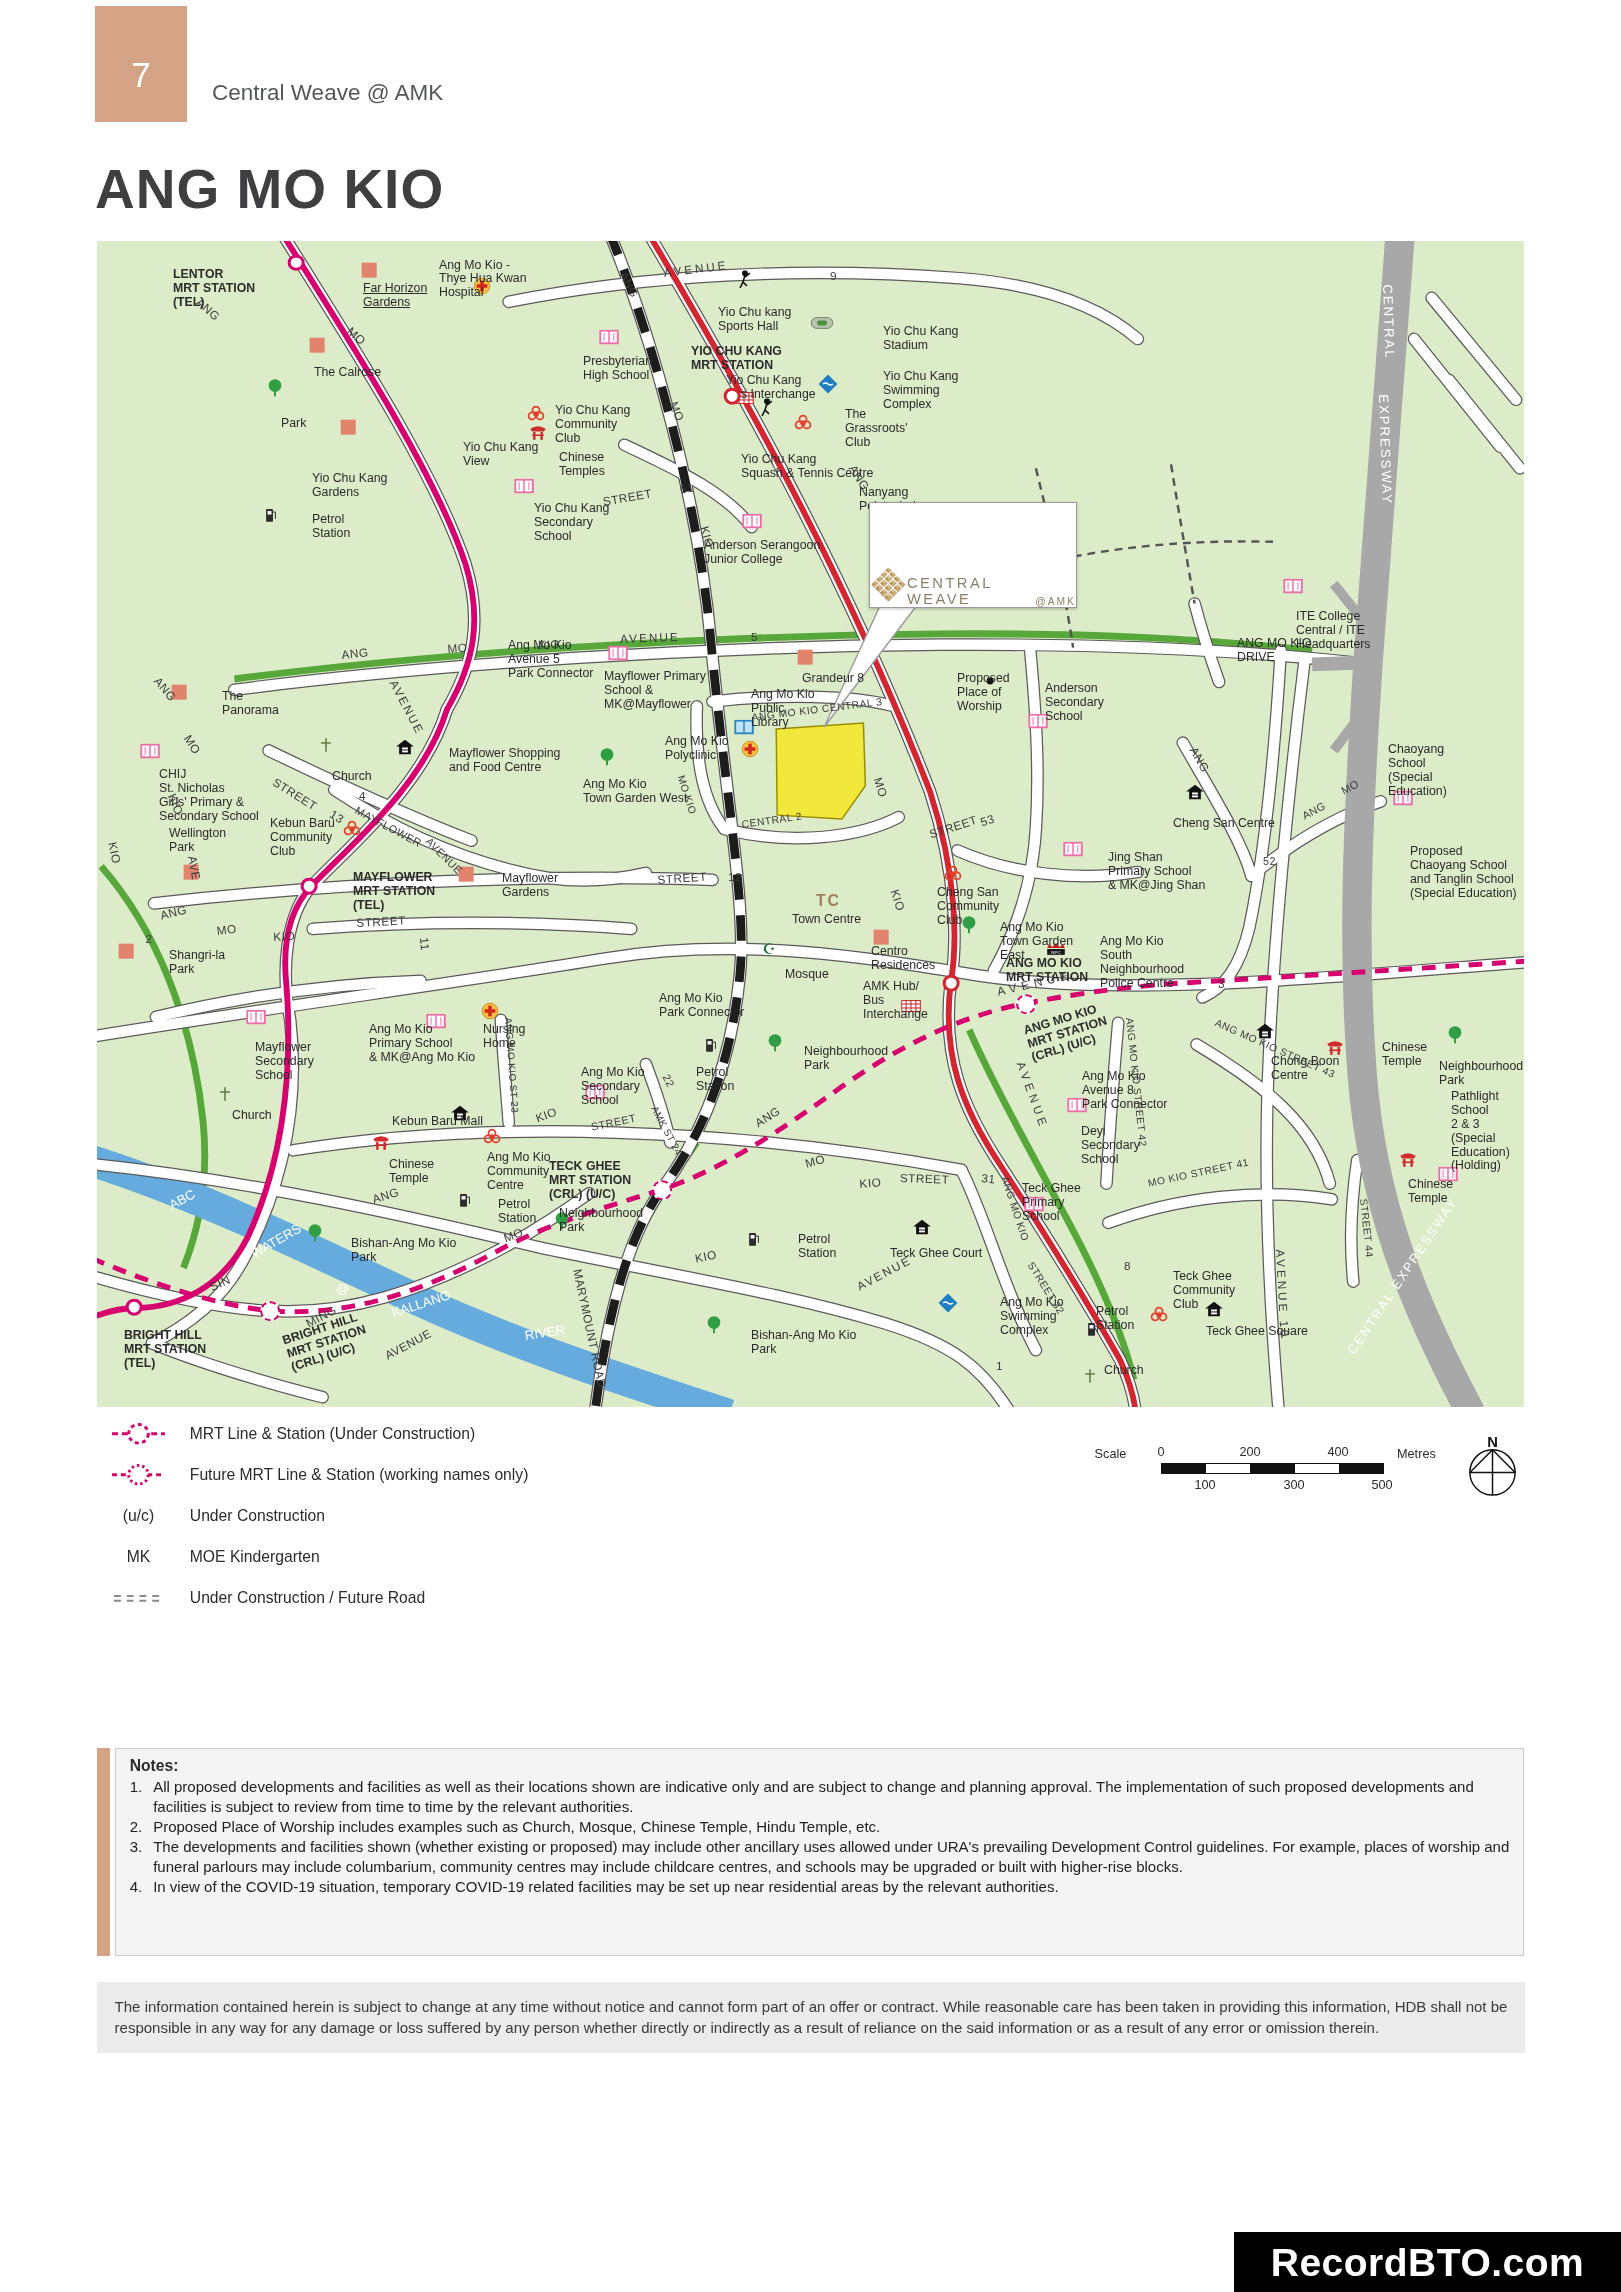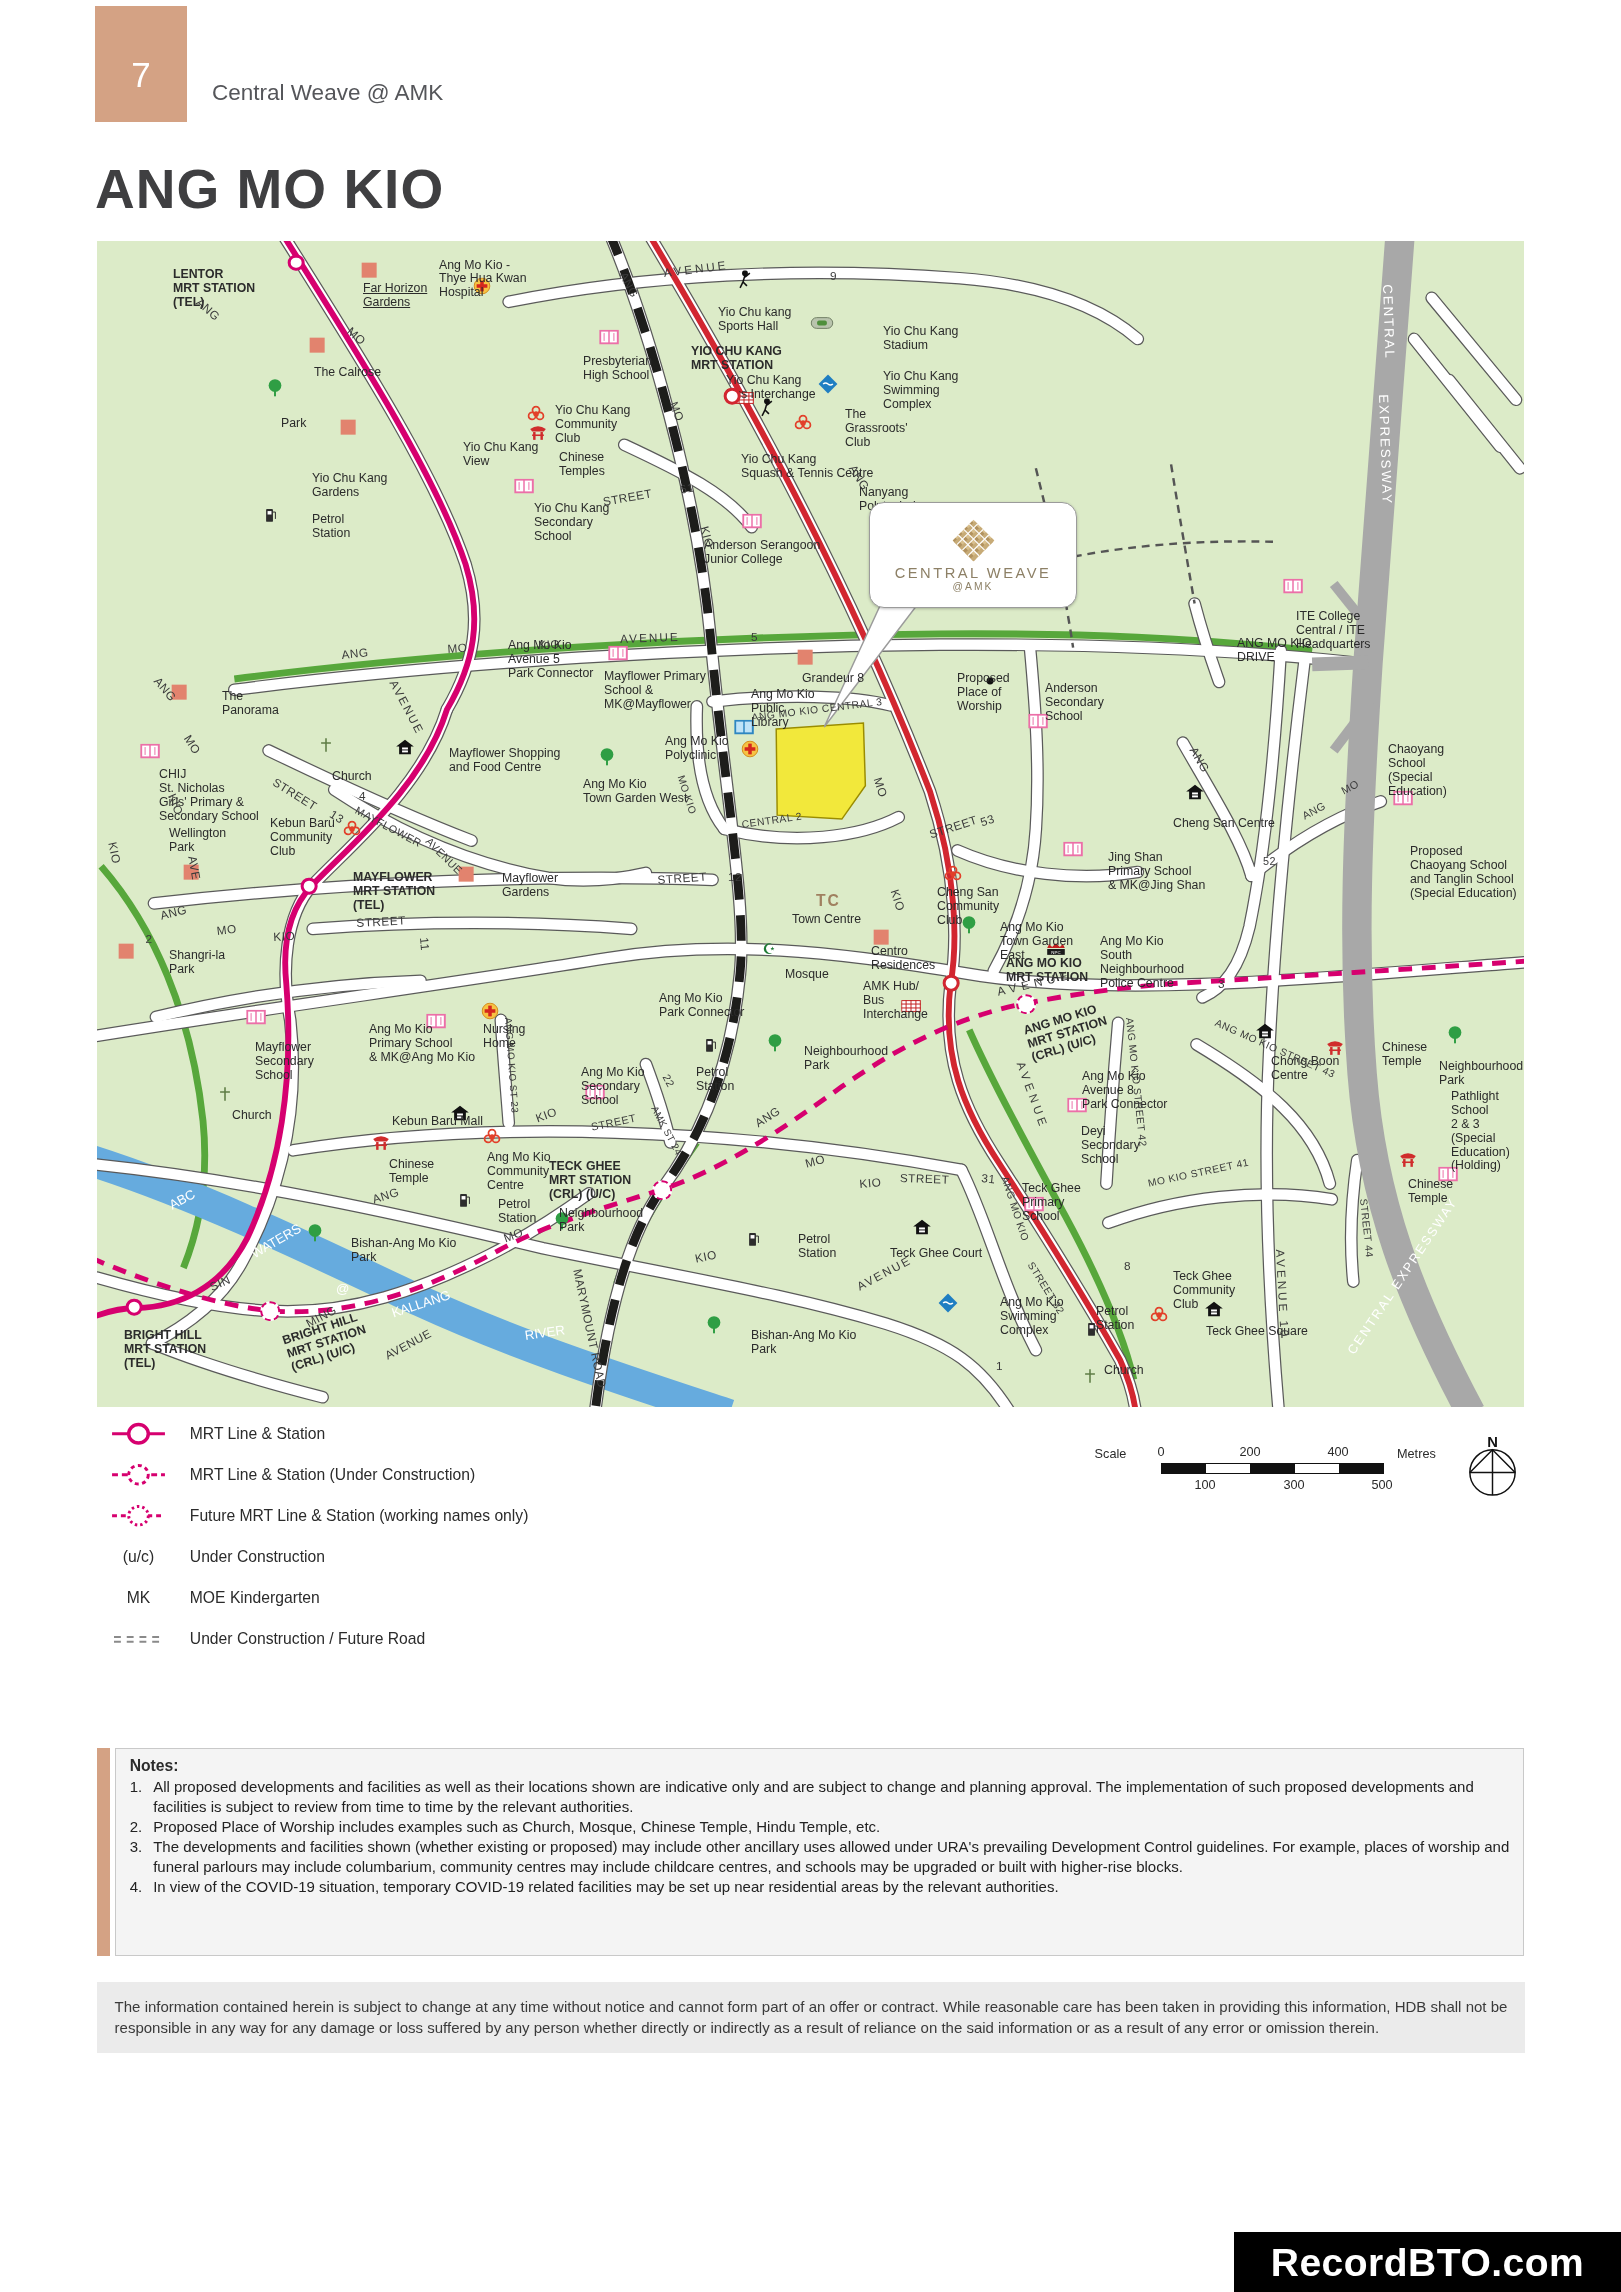--- a/index.html
+++ b/index.html
@@ -18,21 +18,21 @@
   .ml{position:absolute;font-size:12.3px;line-height:1.13;white-space:pre-line;color:#2b2b2b;transform-origin:0 0;}
   .ml.b{font-weight:bold;}
   .ml.rd{color:#3b3b3b;font-size:11.8px;letter-spacing:0.5px;}
   .ml.wt{color:#fff;}
   .ic{position:absolute;transform:translate(-50%,-50%);line-height:0;}
   .i-sq{display:block;width:14.7px;height:14.7px;background:#e2836e;}
   .st{position:absolute;width:16.7px;height:16.7px;border-radius:50%;background:#fff;transform:translate(-50%,-50%);box-sizing:border-box;}
   .st.tel{border:3.9px solid #d6006f;}
   .st.nsl{border:3.9px solid #d22630;}
   .st.uc{width:19.6px;height:19.6px;border:2.9px dashed #d6006f;}
-  .callout{position:absolute;left:772px;top:261px;width:206px;height:104px;background:#fff;border:1.5px solid #9b9b9b;border-radius:15px;z-index:5;display:flex;flex-direction:column;align-items:center;justify-content:center;box-shadow:0 1px 2.9px rgba(0,0,0,.25);}
+  .callout{position:absolute;left:772px;top:261px;width:206px;height:104px;background:#fff;border:1.5px solid #9b9b9b;border-radius:0;z-index:5;display:flex;align-items:flex-end;justify-content:center;box-shadow:0 1px 2.9px rgba(0,0,0,.25);}
   .callout .nm{font-size:14.7px;letter-spacing:2.5px;color:#8d8066;margin-top:2px;}
   .callout .sb{font-size:10.3px;letter-spacing:2px;color:#8d8066;}
   
   .legend{position:absolute;left:97px;top:1413px;width:706px;}
   .lrow{display:flex;align-items:center;height:41px;}
   .lsym{width:83px;display:flex;justify-content:center;align-items:center;font-size:15.7px;color:#2b2b2b;flex:none;}
   .llab{font-size:15.7px;color:#2b2b2b;padding-left:9.8px;}
   
   .scalebox{position:absolute;left:1077px;top:1439px;width:447px;height:86px;font-size:12.7px;color:#2b2b2b;}
   .scalebox .t{position:absolute;transform:translateX(-50%);}
@@ -865,29 +865,20 @@
       </svg>
       <div class="nm">CENTRAL WEAVE</div>
       <div class="sb">@AMK</div>
     </div>
   </div>
 
   <div class="legend" id="legend">
       <div class="lrow">
         <div class="lsym">
           <svg width="53" height="23.5" viewBox="0 0 54 24">
-            <line x1="0" y1="12" x2="54" y2="12" stroke="#d6006f" stroke-width="3"></line>
-            <ellipse cx="27" cy="12" rx="10" ry="9.5" fill="#fff" stroke="#d6006f" stroke-width="3.5"></ellipse>
-          </svg>
-        </div>
-        <div class="llab">MRT Line &amp; Station</div>
-      </div>
-      <div class="lrow">
-        <div class="lsym">
-          <svg width="53" height="23.5" viewBox="0 0 54 24">
             <line x1="0" y1="12" x2="54" y2="12" stroke="#d6006f" stroke-width="3" stroke-dasharray="6 4"></line>
             <ellipse cx="27" cy="12" rx="10" ry="9.5" fill="#fff" stroke="#d6006f" stroke-width="3" stroke-dasharray="4 3.5"></ellipse>
           </svg>
         </div>
         <div class="llab">MRT Line &amp; Station (Under Construction)</div>
       </div>
       <div class="lrow">
         <div class="lsym">
           <svg width="53" height="23.5" viewBox="0 0 54 24">
             <line x1="0" y1="12" x2="54" y2="12" stroke="#d6006f" stroke-width="3" stroke-dasharray="5 4"></line>

